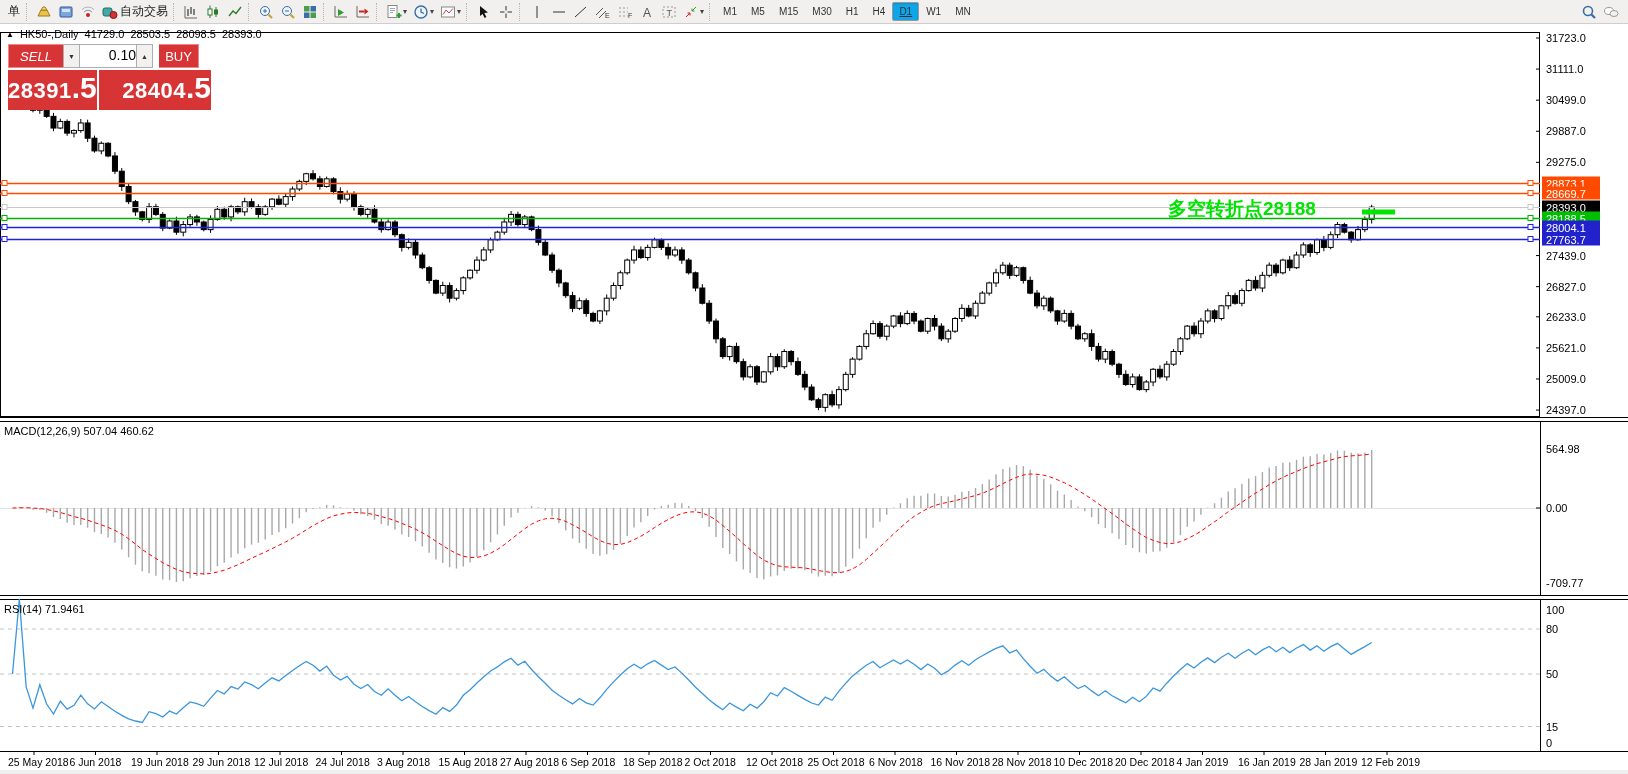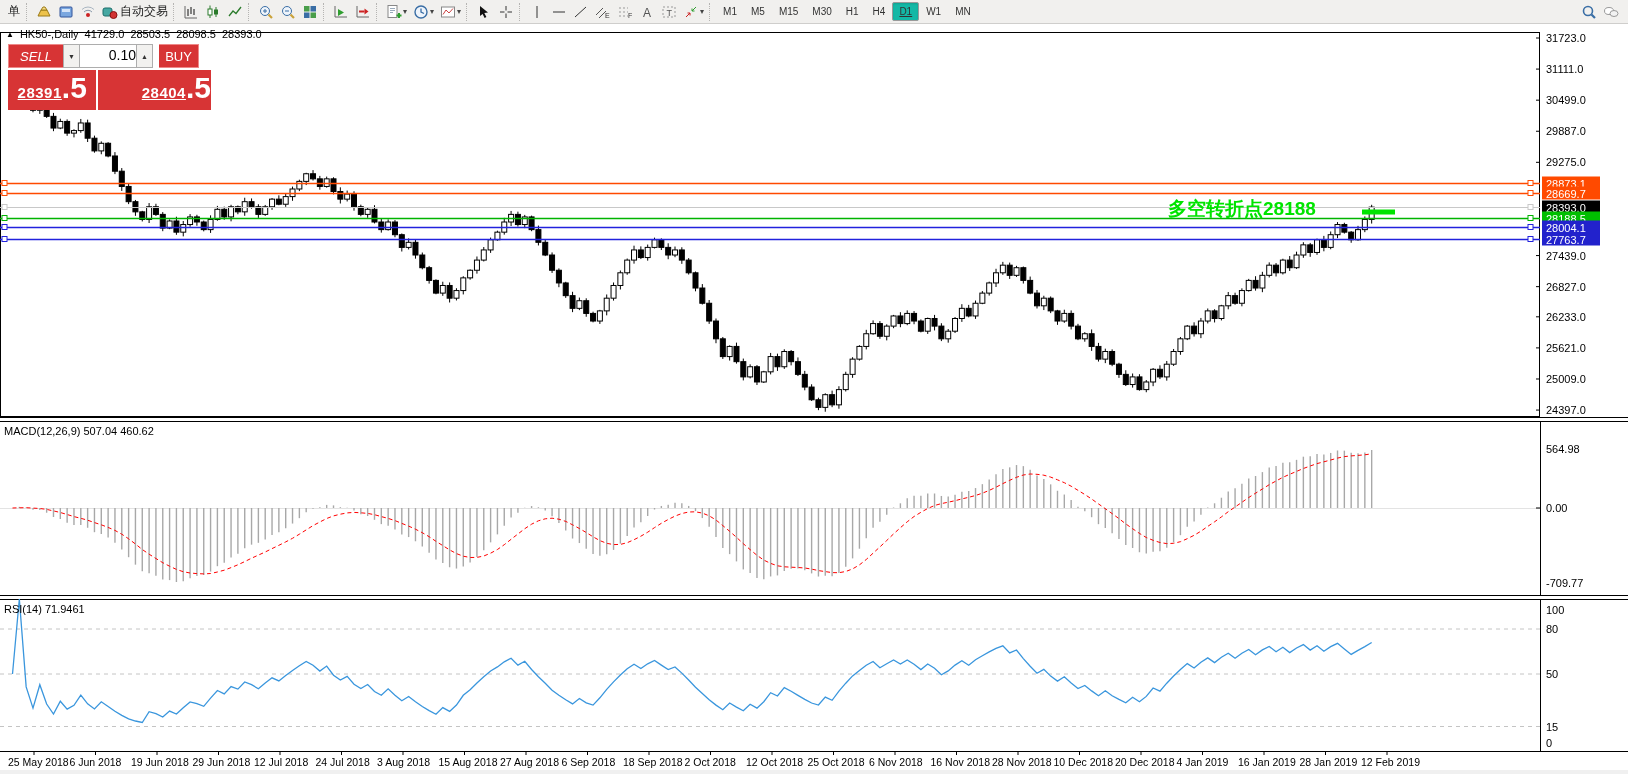--- a/index.html
+++ b/index.html
@@ -9,21 +9,21 @@
   
   .toolbar{position:absolute;top:0;left:0;width:1628px;height:24px;background:#f1f0ee;
            border-bottom:1px solid #cfcecc;display:flex;align-items:center;padding-left:2px;}
   .tbtn{height:22px;min-width:22px;display:flex;align-items:center;justify-content:center;
         border:1px solid transparent;border-radius:2px;cursor:default;color:#222;font-size:12px;
         padding:0 2px;}
   .tbtn svg{display:block;}
   .tsep{width:5px;height:18px;margin:0 2px;border-left:1px dotted #b5b4b2;}
   .caret{font-size:8px;color:#444;margin-left:1px;}
   .tf{font-size:10px;color:#333;padding:3px 6px;border:1px solid transparent;border-radius:2px;}
-  .tf.active{background:#14b8a6;border:1px solid #9a9a9a;box-shadow:inset 0 1px 2px #00000022;text-decoration:underline;}
+  .tf.active{background:#0ea5e9;border:1px solid #9a9a9a;box-shadow:inset 0 1px 2px #00000022;text-decoration:underline;}
   .tb-right{margin-left:auto;display:flex;align-items:center;margin-right:6px;}
   
   .chart-area{position:absolute;top:24px;left:0;width:1628px;height:750px;background:#fff;}
   .chart-title{position:absolute;left:6px;top:4px;font-size:11px;color:#000;z-index:5;
                display:flex;gap:6px;align-items:center;white-space:nowrap;}
   .chart-title .tri{font-size:8px;}
   
   .trade-panel{position:absolute;left:8px;top:20px;width:203px;z-index:6;font-family:"Liberation Sans",sans-serif;}
   .tp-row1{display:flex;height:24px;}
   .btn-red{background:#d73435;color:#fff;border:1px solid #e88;font-size:13px;
@@ -32,21 +32,21 @@
   .tp-buy{width:40px;border-left:none;margin-left:6px;}
   .spin{width:17px;background:#f2f1ef;border:1px solid #adadad;color:#333;font-size:7px;
         display:flex;align-items:center;justify-content:center;cursor:pointer;}
   .vol{width:56px;background:#fff;border:1px solid #adadad;border-left:none;border-right:none;
        font-size:14px;color:#000;text-align:right;padding:2px 0 0 0;}
   .tp-row2{display:flex;margin-top:2px;height:40px;}
   .px-box{background:#d73435;color:#fff;display:flex;align-items:baseline;justify-content:center;
           padding-top:4px;}
   .px-sell{width:99px;margin-right:2px;}
   .px-buy{width:126px;justify-content:flex-end;}
-  .px-main{font-size:15px;font-weight:bold;letter-spacing:.5px;text-decoration:underline;}
+  .px-main{font-size:22px;font-weight:bold;letter-spacing:.5px;}
   .px-pips{font-size:30px;font-weight:bold;line-height:28px;}
 </style>
 </head>
 <body>
 
 <div class="app">
 
   <div class="toolbar" id="toolbar">
       <div class="tbtn">
         <span style="font-size:12px;margin-left:2px">单</span>

